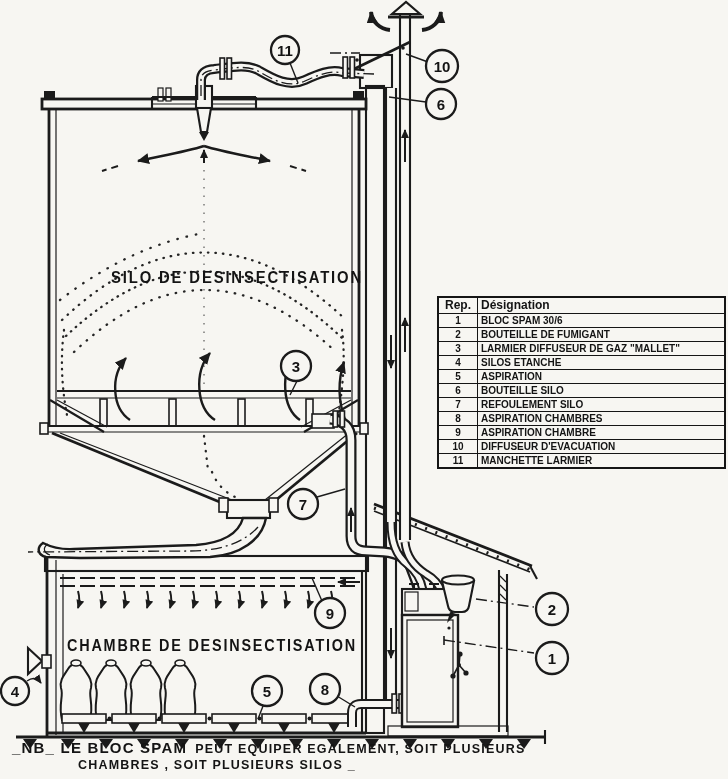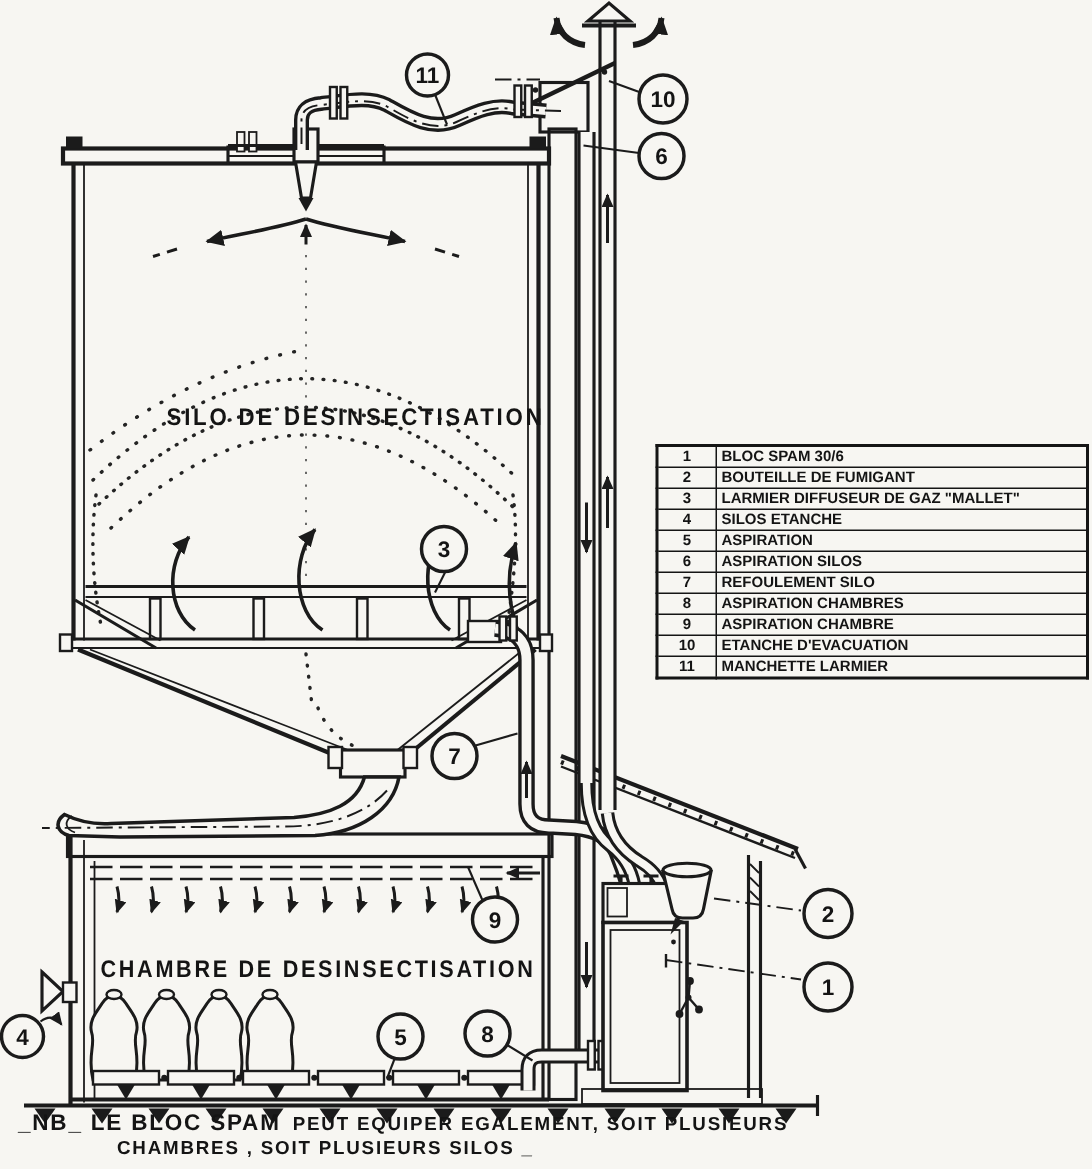--- a/index.html
+++ b/index.html
@@ -381,20 +381,24 @@
 </g>
 
 <text x="237" y="283" class="lbl" textLength="252" lengthAdjust="spacingAndGlyphs">SILO DE DESINSECTISATION</text>
 <text x="212" y="651" class="lbl" textLength="290" lengthAdjust="spacingAndGlyphs">CHAMBRE DE DESINSECTISATION</text>
 <text x="12" y="753" class="note"><tspan class="note-big">_NB_ LE BLOC SPAM</tspan><tspan dx="8">PEUT EQUIPER EGALEMENT, SOIT PLUSIEURS</tspan></text>
 <text x="78" y="769" class="note">CHAMBRES , SOIT PLUSIEURS SILOS _</text>
 </svg>
 
 <table class="legend">
   <tbody>
+    <tr class="hdr">
+      <td class="rep">Rep.</td>
+      <td>Désignation</td>
+    </tr>
     <tr>
       <td class="rep">1</td>
       <td>BLOC SPAM 30/6</td>
     </tr>
     <tr>
       <td class="rep">2</td>
       <td>BOUTEILLE DE FUMIGANT</td>
     </tr>
     <tr>
       <td class="rep">3</td>
@@ -403,37 +407,37 @@
     <tr>
       <td class="rep">4</td>
       <td>SILOS ETANCHE</td>
     </tr>
     <tr>
       <td class="rep">5</td>
       <td>ASPIRATION</td>
     </tr>
     <tr>
       <td class="rep">6</td>
-      <td>ASPIRATION SILOS</td>
+      <td>BOUTEILLE SILO</td>
     </tr>
     <tr>
       <td class="rep">7</td>
       <td>REFOULEMENT SILO</td>
     </tr>
     <tr>
       <td class="rep">8</td>
       <td>ASPIRATION CHAMBRES</td>
     </tr>
     <tr>
       <td class="rep">9</td>
       <td>ASPIRATION CHAMBRE</td>
     </tr>
     <tr>
       <td class="rep">10</td>
-      <td>ETANCHE D'EVACUATION</td>
+      <td>DIFFUSEUR D'EVACUATION</td>
     </tr>
     <tr>
       <td class="rep">11</td>
       <td>MANCHETTE LARMIER</td>
     </tr>
   </tbody>
 </table>
 </div>
 
 </body></html>

